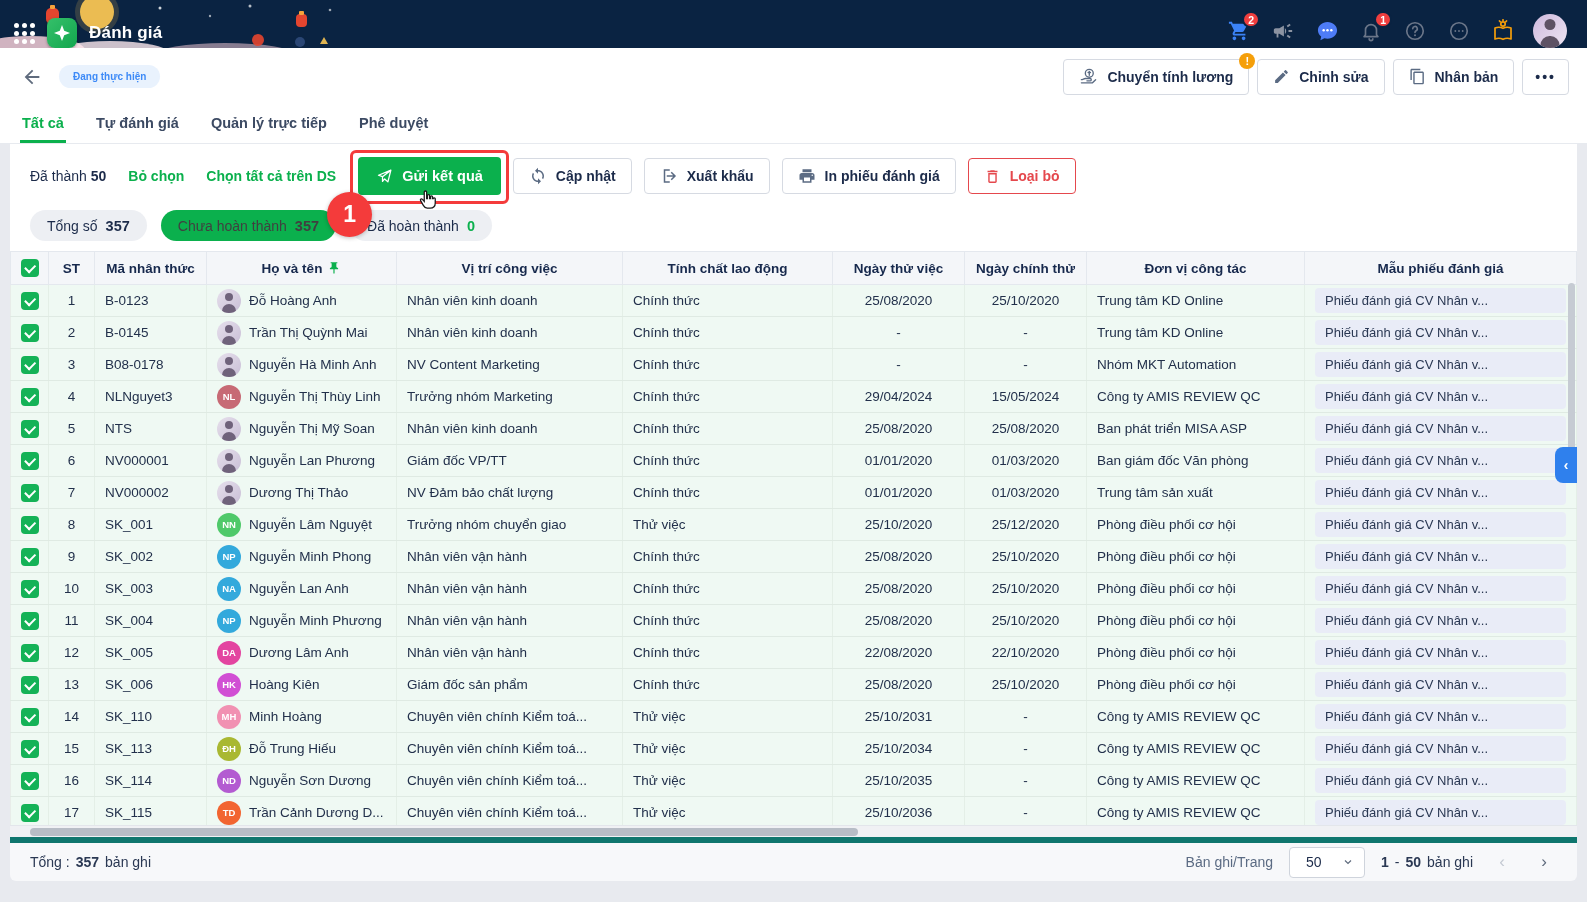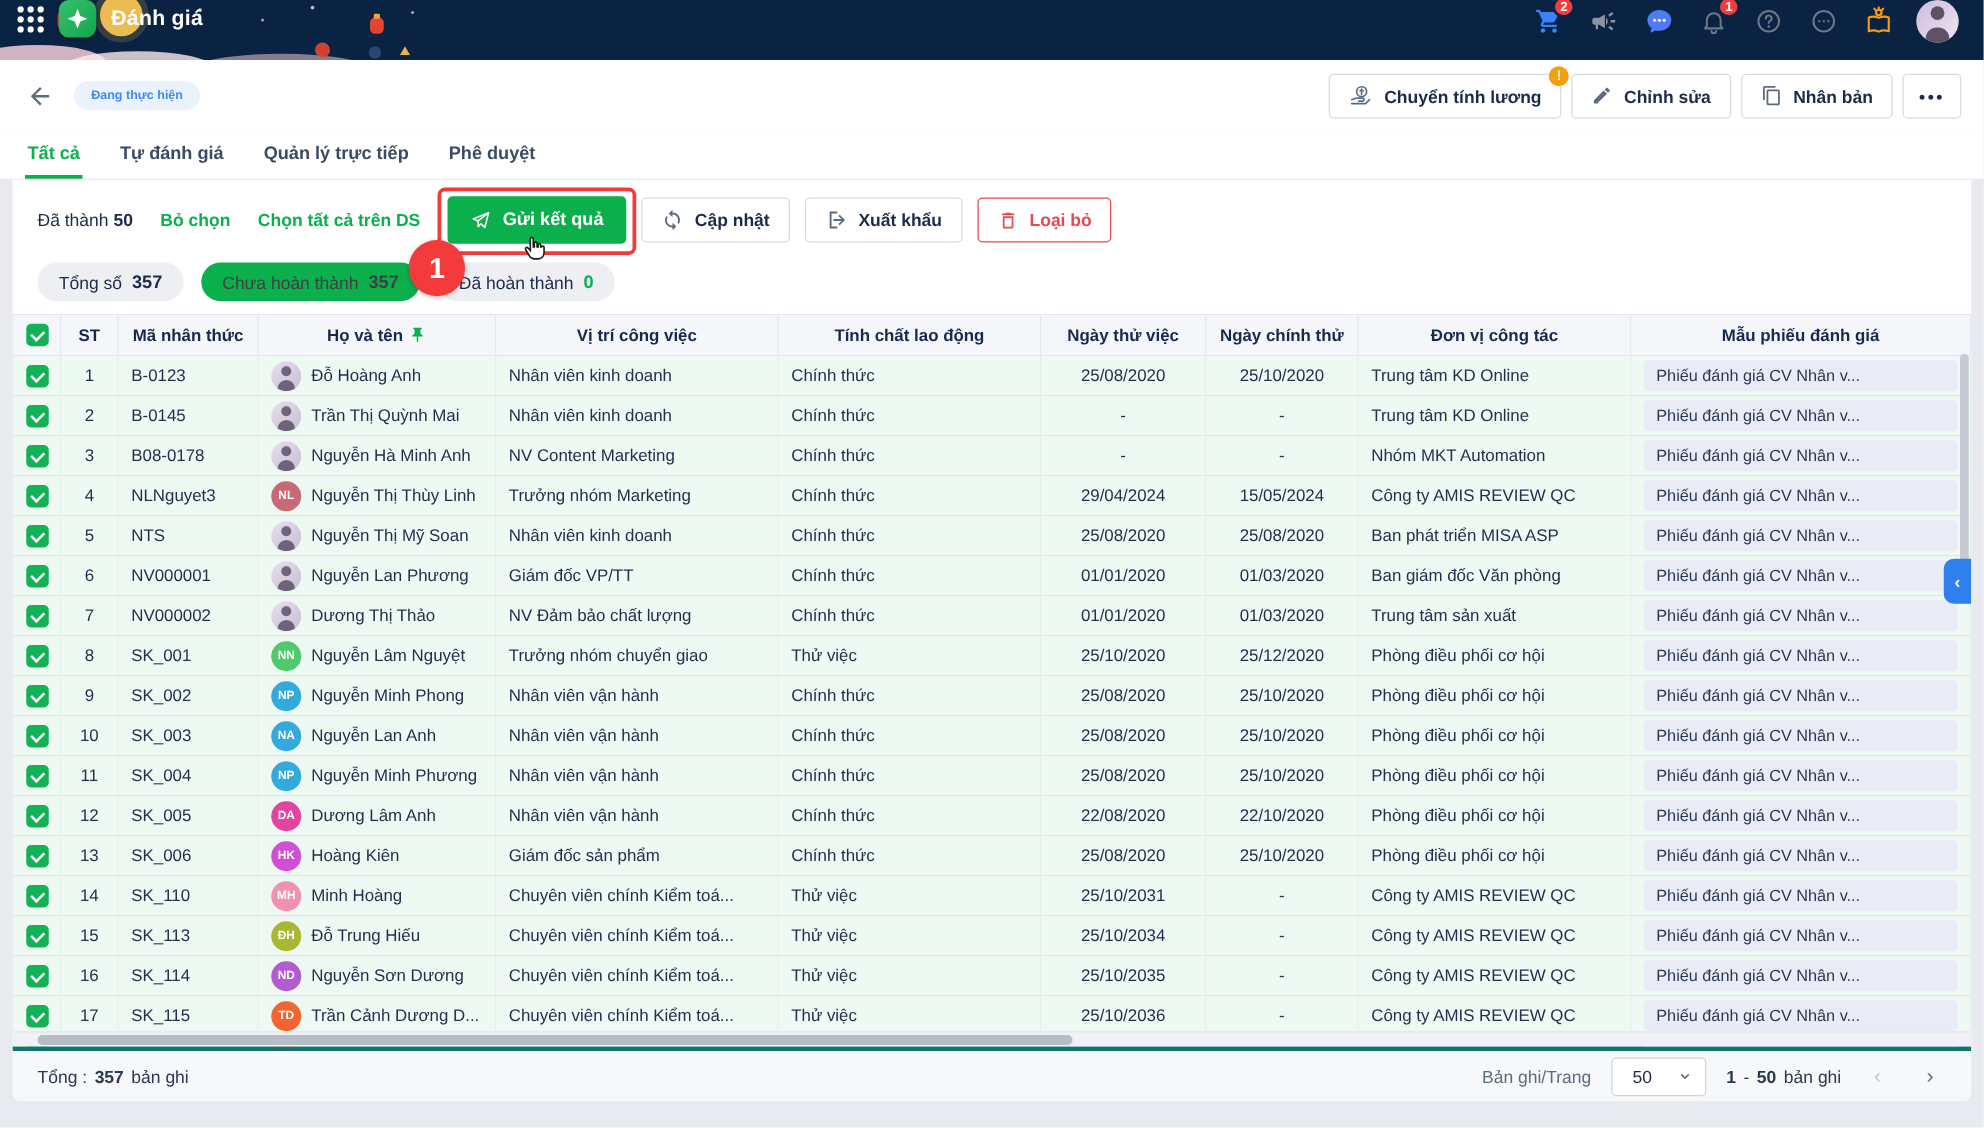--- a/index.html
+++ b/index.html
@@ -1,20 +1,20 @@
 <!DOCTYPE html>
 <html style="--accent: #0bb04d; --anno: #f43b3b;"><head>
 <meta charset="utf-8">
 <style>
   * { margin:0; padding:0; box-sizing:border-box; }
   html,body { width:1587px; height:902px; overflow:hidden; }
   body { font-family:"Liberation Sans", sans-serif; background:#e8eaef; color:#1c2b4a; }
 
   
-  .navbar { position:relative; height:48px; background:#0a2342; display:flex; align-items:flex-start; overflow:hidden; }
+  .navbar { position:relative; height:48px; background:#0a2342; display:flex; align-items:flex-end; overflow:hidden; }
   .nav-decor { position:absolute; left:0; top:0; width:360px; height:48px; pointer-events:none; }
   .nav-left { position:relative; z-index:2; display:flex; align-items:center; gap:12px; padding-left:14px; }
   .grid-icon { display:grid; grid-template-columns:repeat(3,5px); grid-gap:3px; cursor:pointer; }
   .grid-icon i { width:5px; height:5px; border-radius:50%; background:#fff; }
   .app-icon { width:30px; height:30px; border-radius:8px; background:linear-gradient(135deg,#35c06a,#12a64e); display:flex; align-items:center; justify-content:center; box-shadow:0 1px 3px rgba(0,0,0,.35); }
   .app-title { color:#fff; font-weight:bold; font-size:17px; letter-spacing:.2px; }
   .nav-right { margin-left:auto; display:flex; align-items:center; gap:16px; padding-right:20px; position:relative; z-index:2; }
   .nav-ic { position:relative; width:28px; height:28px; display:flex; align-items:center; justify-content:center; cursor:pointer; }
   .nav-badge { position:absolute; top:-6px; right:-7px; min-width:17px; height:17px; padding:0 4px; border-radius:9px; background:#f03e3e; color:#fff; font-size:10.5px; font-weight:bold; display:flex; align-items:center; justify-content:center; border:2px solid #0a2342; }
   .top-avatar { width:34px; height:34px; border-radius:50%; overflow:hidden; position:relative; background:linear-gradient(135deg,#cdb9dd,#efe6f3); cursor:pointer; }
@@ -80,21 +80,21 @@
   .form-pill { display:block; background:#e9ecf7; border-radius:4px; padding:5px 10px; font-size:13px; color:#2a3853; overflow:hidden; text-overflow:ellipsis; white-space:nowrap; cursor:pointer; }
   .pin-ic { margin-left:5px; vertical-align:-2px; }
 
   
   .hscroll { position:absolute; left:0; right:0; bottom:0; height:12px; background:#f0f1f4; border-top:1px solid #e3e6eb; }
   .hthumb { position:absolute; left:20px; top:2px; width:828px; height:8px; border-radius:4px; background:#b7bdc6; cursor:pointer; }
   .vthumb { position:absolute; right:2px; top:32px; width:7px; height:175px; border-radius:4px; background:#c6cbd3; cursor:pointer; }
   .expander { position:absolute; right:0; top:196px; width:22px; height:36px; background:#2f80ed; border-radius:8px 0 0 8px; color:#fff; display:flex; align-items:center; justify-content:center; font-size:14px; font-weight:bold; cursor:pointer; z-index:4; }
 
   
-  .footer { margin:0 10px; height:44px; background:#f7f8fa; border-top:4px solid #0f766e; border-radius:0 0 6px 6px; display:flex; align-items:center; padding:0 20px; font-size:14px; }
+  .footer { margin:0 10px; height:44px; background:#f7f8fa; border-top:6px solid #0f766e; border-radius:0 0 6px 6px; display:flex; align-items:center; padding:0 20px; font-size:14px; }
   .foot-total { display:flex; align-items:center; gap:6px; color:#2a3853; }
   .foot-total b { font-weight:bold; }
   .foot-right { margin-left:auto; display:flex; align-items:center; gap:16px; }
   .per-page-label { color:#5b6b83; }
   .per-page-select { width:76px; height:31px; border:1px solid #cfd4dc; border-radius:4px; background:#fff; display:flex; align-items:center; justify-content:space-between; padding:0 10px 0 16px; cursor:pointer; font-size:14px; color:#1c2b4a; }
   .range { display:flex; gap:6px; align-items:center; color:#2a3853; }
   .range b { font-weight:bold; }
   .pg-arrow { width:26px; height:26px; display:flex; align-items:center; justify-content:center; font-size:17px; cursor:pointer; }
   .pg-prev { color:#c3c9d2; } .pg-next { color:#5f6b7d; }
 </style>
@@ -262,20 +262,26 @@
             <path d="M12 4V1L8 5l4 4V6c3.31 0 6 2.69 6 6 0 1.01-.25 1.97-.7 2.8l1.46 1.46C19.54 15.03 20 13.57 20 12c0-4.42-3.58-8-8-8zm0 14c-3.31 0-6-2.69-6-6 0-1.01.25-1.97.7-2.8L5.24 7.74C4.46 8.97 4 10.43 4 12c0 4.42 3.58 8 8 8v3l4-4-4-4v3z"></path>
           </svg>
         <span>Cập nhật</span>
       </button>
       <button class="btn">
         <svg width="18" height="18" viewBox="0 0 24 24" fill="#5b6b83">
             <path d="M5 3h8v2H7v14h6v2H5V3zm12.6 8-3.3-3.3 1.4-1.4L21.4 12l-5.7 5.7-1.4-1.4 3.3-3.3H9v-2h8.6z"></path>
           </svg>
         <span>Xuất khẩu</span>
       </button>
+      <button class="btn">
+        <svg width="18" height="18" viewBox="0 0 24 24" fill="#5b6b83">
+            <path d="M19 8H5c-1.66 0-3 1.34-3 3v6h4v4h12v-4h4v-6c0-1.66-1.34-3-3-3zm-3 11H8v-5h8v5zm3-7c-.55 0-1-.45-1-1s.45-1 1-1 1 .45 1 1-.45 1-1 1zm-1-9H6v4h12V3z"></path>
+          </svg>
+        <span>In phiếu đánh giá</span>
+      </button>
       <button class="btn btn-danger">
         <svg width="17" height="17" viewBox="0 0 24 24" fill="#e5484d">
             <path d="M6 19c0 1.1.9 2 2 2h8c1.1 0 2-.9 2-2V7H6v12zM8 9h8v10H8V9zm7.5-5-1-1h-5l-1 1H5v2h14V4h-3.5z"></path>
           </svg>
         <span>Loại bỏ</span>
       </button>
     </div>
   </div>
 
   <div class="pills-row">

